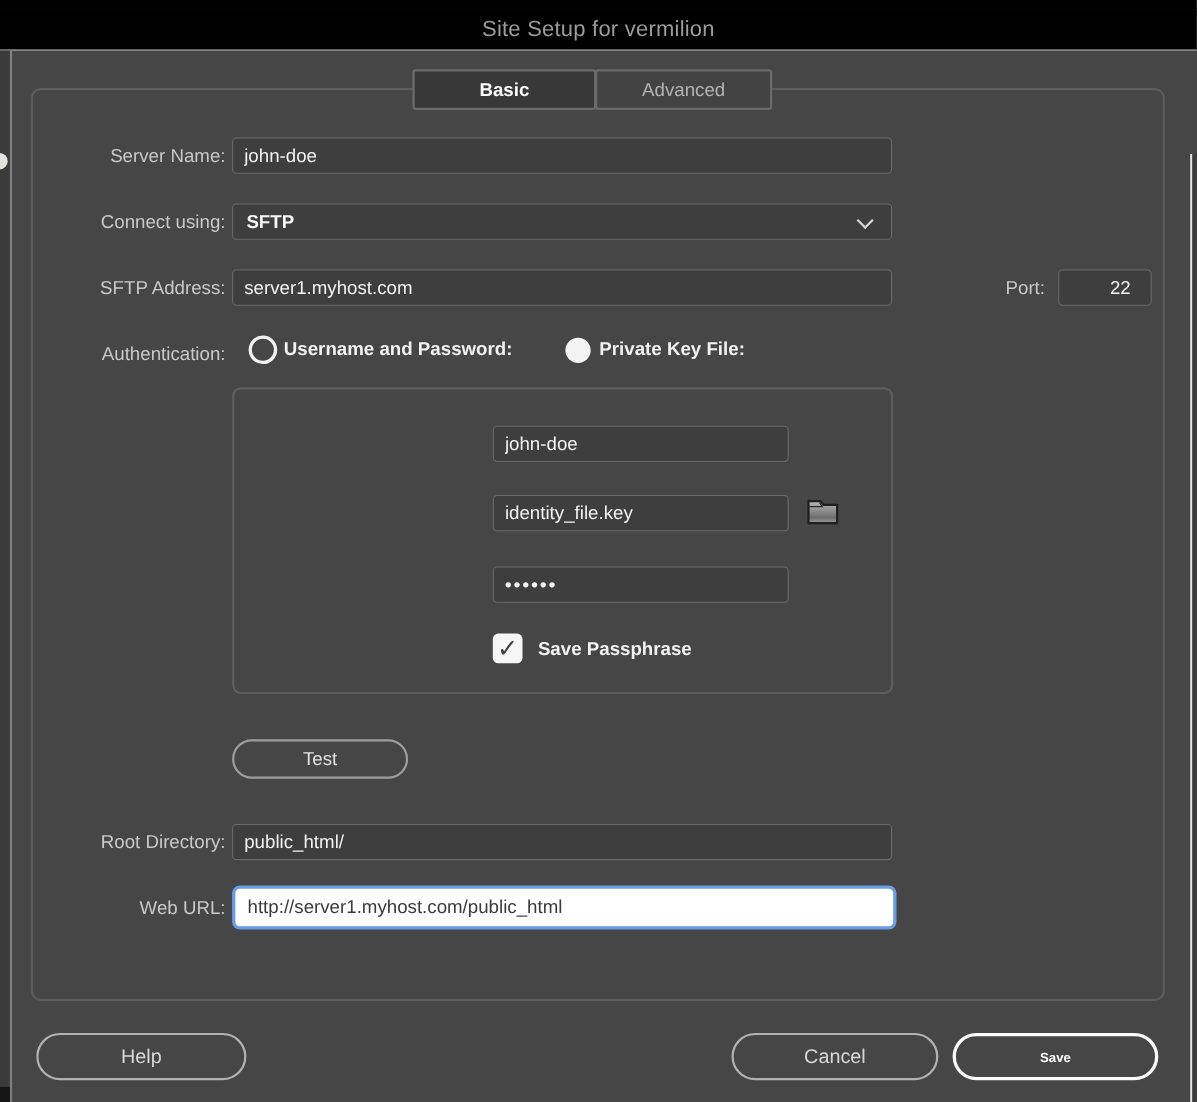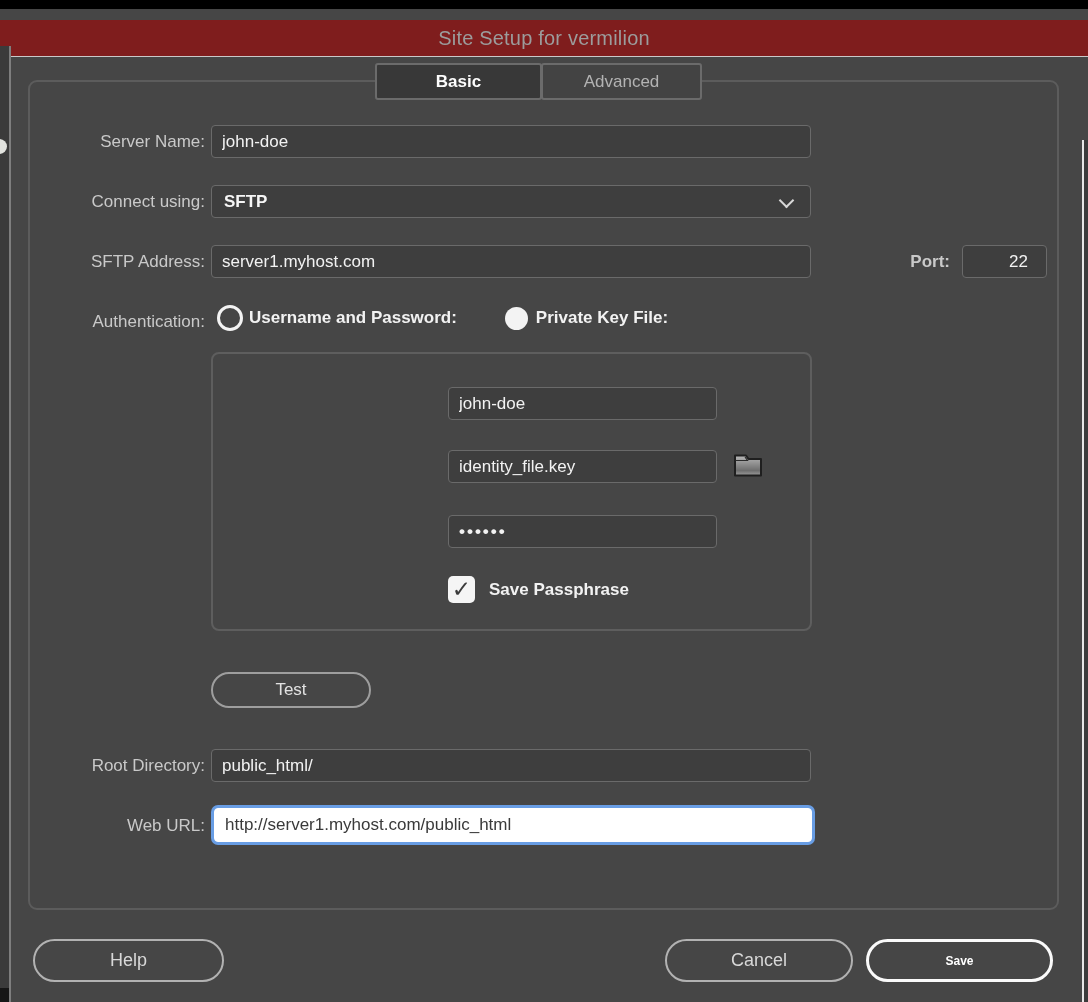--- a/index.html
+++ b/index.html
@@ -7,22 +7,22 @@
   body {
     font-family:"Liberation Sans","DejaVu Sans",sans-serif;
     background:#464646;
     position:relative;
     overflow:hidden;
   }
   
   .top-strip { position:absolute; left:0; top:0; width:1088px; height:9px; background:#000; }
   .titlebar {
     position:absolute; left:0; top:9px; width:1088px; height:37px;
-    background:#7f1d1d; border-bottom:1px solid #c9c9c9;
-    display:flex; align-items:center; justify-content:center;margin-top:11px;
+    background:#000000; border-bottom:1px solid #c9c9c9;
+    display:flex; align-items:center; justify-content:center;
   }
   .titlebar-text { font-size:20px; color:#9c9c9c; letter-spacing:0.2px; }
   .edge-left-strip { position:absolute; left:0; top:46px; width:9px; height:956px; background:#3b3b3b; }
   .edge-left-line  { position:absolute; left:9px; top:46px; width:2px; height:956px; background:#7e7e7e; }
   .edge-left-black { position:absolute; left:0; top:988px; width:9px; height:14px; background:#161616; }
   .edge-notch {
     position:absolute; left:-8px; top:139px; width:15px; height:15px;
     border-radius:50%; background:#e2e3df;
   }
   .edge-right-line  { position:absolute; left:1082px; top:140px; width:2px; height:862px; background:#e6e6e6; }
@@ -67,21 +67,21 @@
     width:12px; height:12px;
   }
   .chevron::before {
     content:""; position:absolute; left:1px; top:0;
     width:9px; height:9px;
     border-right:2.5px solid #d8d8d8; border-bottom:2.5px solid #d8d8d8;
     transform:rotate(45deg);
   }
 
   
-  .auth-row { position:absolute; left:217px; top:303px; height:30px; display:flex; align-items:center;text-align:right; }
+  .auth-row { position:absolute; left:226px; top:303px; height:30px; display:flex; align-items:center;text-align:right; }
   .radio {
     width:26px; height:26px; border-radius:50%;
     border:3.5px solid #f3f3f3; background:transparent; margin-right:6px; flex:none;
   }
   .radio.checked { width:23px; height:23px; border:none; background:#f3f3f3; margin-right:8px; }
   .radio-label { font-size:17px; font-weight:bold; color:#f2f2f2; white-space:nowrap; }
   .auth-gap { width:48px; }
 
   
   .panel {
@@ -148,21 +148,21 @@
 <input class="field main-col" style="top: 125px;" type="text" value="john-doe">
 
 <div class="lbl" style="top:190px;">Connect using:</div>
 <div class="select-box" style="top:185px;">
   <span>SFTP</span>
   <span class="chevron"></span>
 </div>
 
 <div class="lbl" style="top:250px;">SFTP Address:</div>
 <input class="field main-col" style="top: 245px;" type="text" value="server1.myhost.com">
-<div class="lbl" style="left:845px; top:250px; width:105px;font-weight:bold;">Port:</div>
+<div class="lbl" style="left:845px; top:250px; width:105px;">Port:</div>
 <input class="field" style="left: 962px; top: 245px; width: 85px; padding-left: 46px;" type="text" value="22">
 
 <div class="lbl" style="top:310px;">Authentication:</div>
 <div class="auth-row">
   <span class="radio"></span>
   <span class="radio-label">Username and Password:</span>
   <span class="auth-gap"></span>
   <span class="radio checked"></span>
   <span class="radio-label">Private Key File:</span>
 </div>

